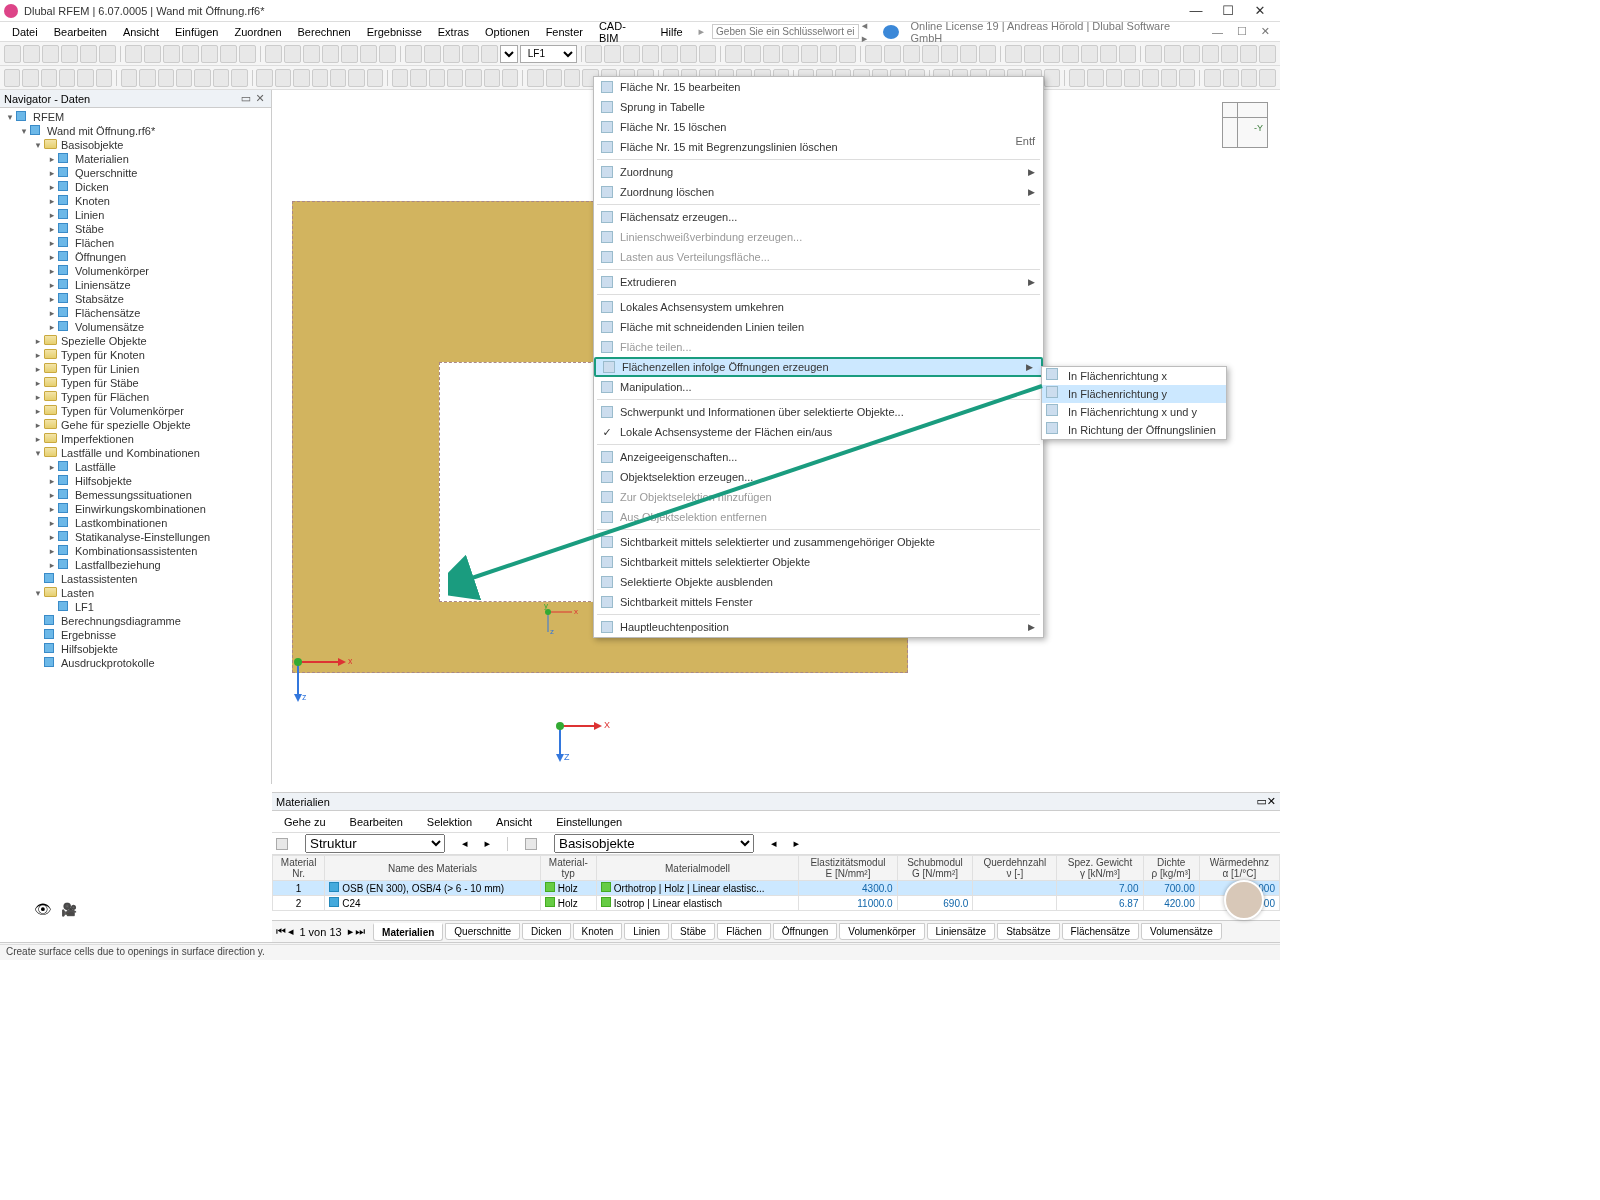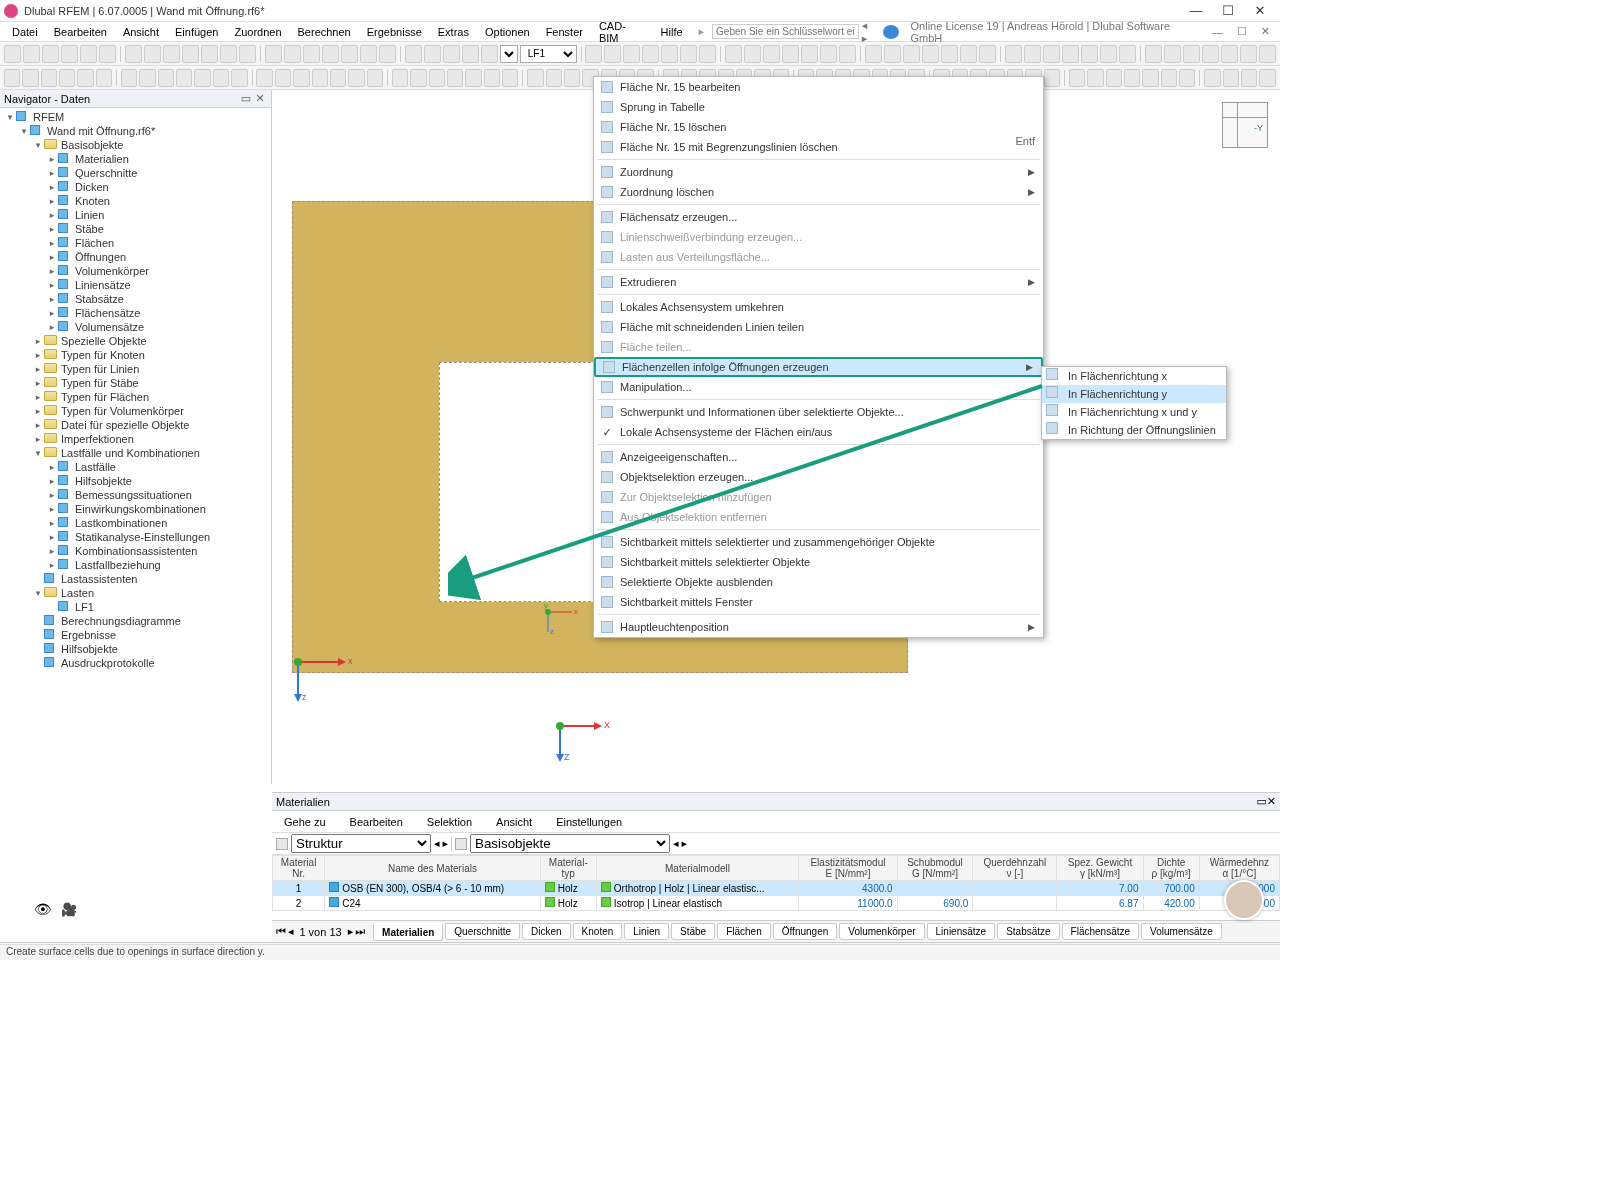--- a/index.html
+++ b/index.html
@@ -45,21 +45,21 @@
 .ctxmenu .item.boxed { border: 2px solid #1a9c7f; border-radius: 2px; }
 .submenu { position: absolute; left: 1041px; top: 366px; width: 186px; background: #fff; border: 1px solid #bcbcbc; box-shadow: 2px 2px 6px rgba(0,0,0,0.3); z-index: 101; }
 .submenu .item { height: 18px; display: flex; align-items: center; padding: 0 8px 0 4px; font-size: 11px; color: #333; }
 .submenu .item.hl { background: #cce8ff; }
 .submenu .item .mic { width: 18px; height: 16px; margin-right: 4px; }
 .arrow-ann { position: absolute; z-index: 150; pointer-events: none; }
 .bottom { height: 180px; border-top: 1px solid #ccc; display: flex; flex-direction: column; }
 .bot-hdr { height: 18px; background: #eef2f6; border-bottom: 1px solid #ccc; display: flex; align-items: center; padding: 0 4px; }
 .bot-hdr .t { flex: 1; }
 .bot-row { height: 22px; display: flex; align-items: center; padding: 0 4px; border-bottom: 1px solid #ddd; gap: 8px; }
-.bot-tools { height: 22px; display: flex; align-items: center; padding: 0 4px; gap: 3px; border-bottom: 1px solid #ddd; }
+.bot-tools { height: 22px; display: flex; align-items: center; padding: 0 4px; gap: 17px; border-bottom: 1px solid #ddd; }
 .table { flex: 1; overflow: auto; }
 .table table { width: 100%; border-collapse: collapse; font-size: 10px; }
 .table th, .table td { border: 1px solid #e0e0e0; padding: 1px 4px; text-align: left; height: 14px; white-space: nowrap; }
 .table th { background: #f4f4f4; font-weight: normal; color: #444; text-align: center; }
 .table .num { text-align: right; color: #16a; }
 .table .sel { background: #cce8ff; }
 .tab-strip { height: 22px; background: #f5f5f5; border-top: 1px solid #ccc; display: flex; align-items: center; padding: 0 4px; gap: 2px; position: absolute; bottom: 18px; left: 272px; right: 0; }
 .tab-strip .nav-pg { display: inline-flex; align-items: center; gap: 2px; margin-right: 6px; }
 .tab-strip .tab { padding: 2px 8px; border: 1px solid #ccc; background: #fff; font-size: 10px; border-radius: 0 0 3px 3px; }
 .tab-strip .tab.active { background: #fff; border-top: 2px solid #fff; font-weight: bold; }
@@ -373,21 +373,21 @@
           <span>Typen für Flächen</span>
         </div>
         <div class="row pad2">
           <span class="exp">▸</span>
           <span class="icn"><span class="folder"></span></span>
           <span>Typen für Volumenkörper</span>
         </div>
         <div class="row pad2">
           <span class="exp">▸</span>
           <span class="icn"><span class="folder"></span></span>
-          <span>Datei für spezielle Objekte</span>
+          <span>Gehe für spezielle Objekte</span>
         </div>
         <div class="row pad2">
           <span class="exp">▸</span>
           <span class="icn"><span class="folder"></span></span>
           <span>Imperfektionen</span>
         </div>
         <div class="row pad2">
           <span class="exp">▾</span>
           <span class="icn"><span class="folder"></span></span>
           <span>Lastfälle und Kombinationen</span>

